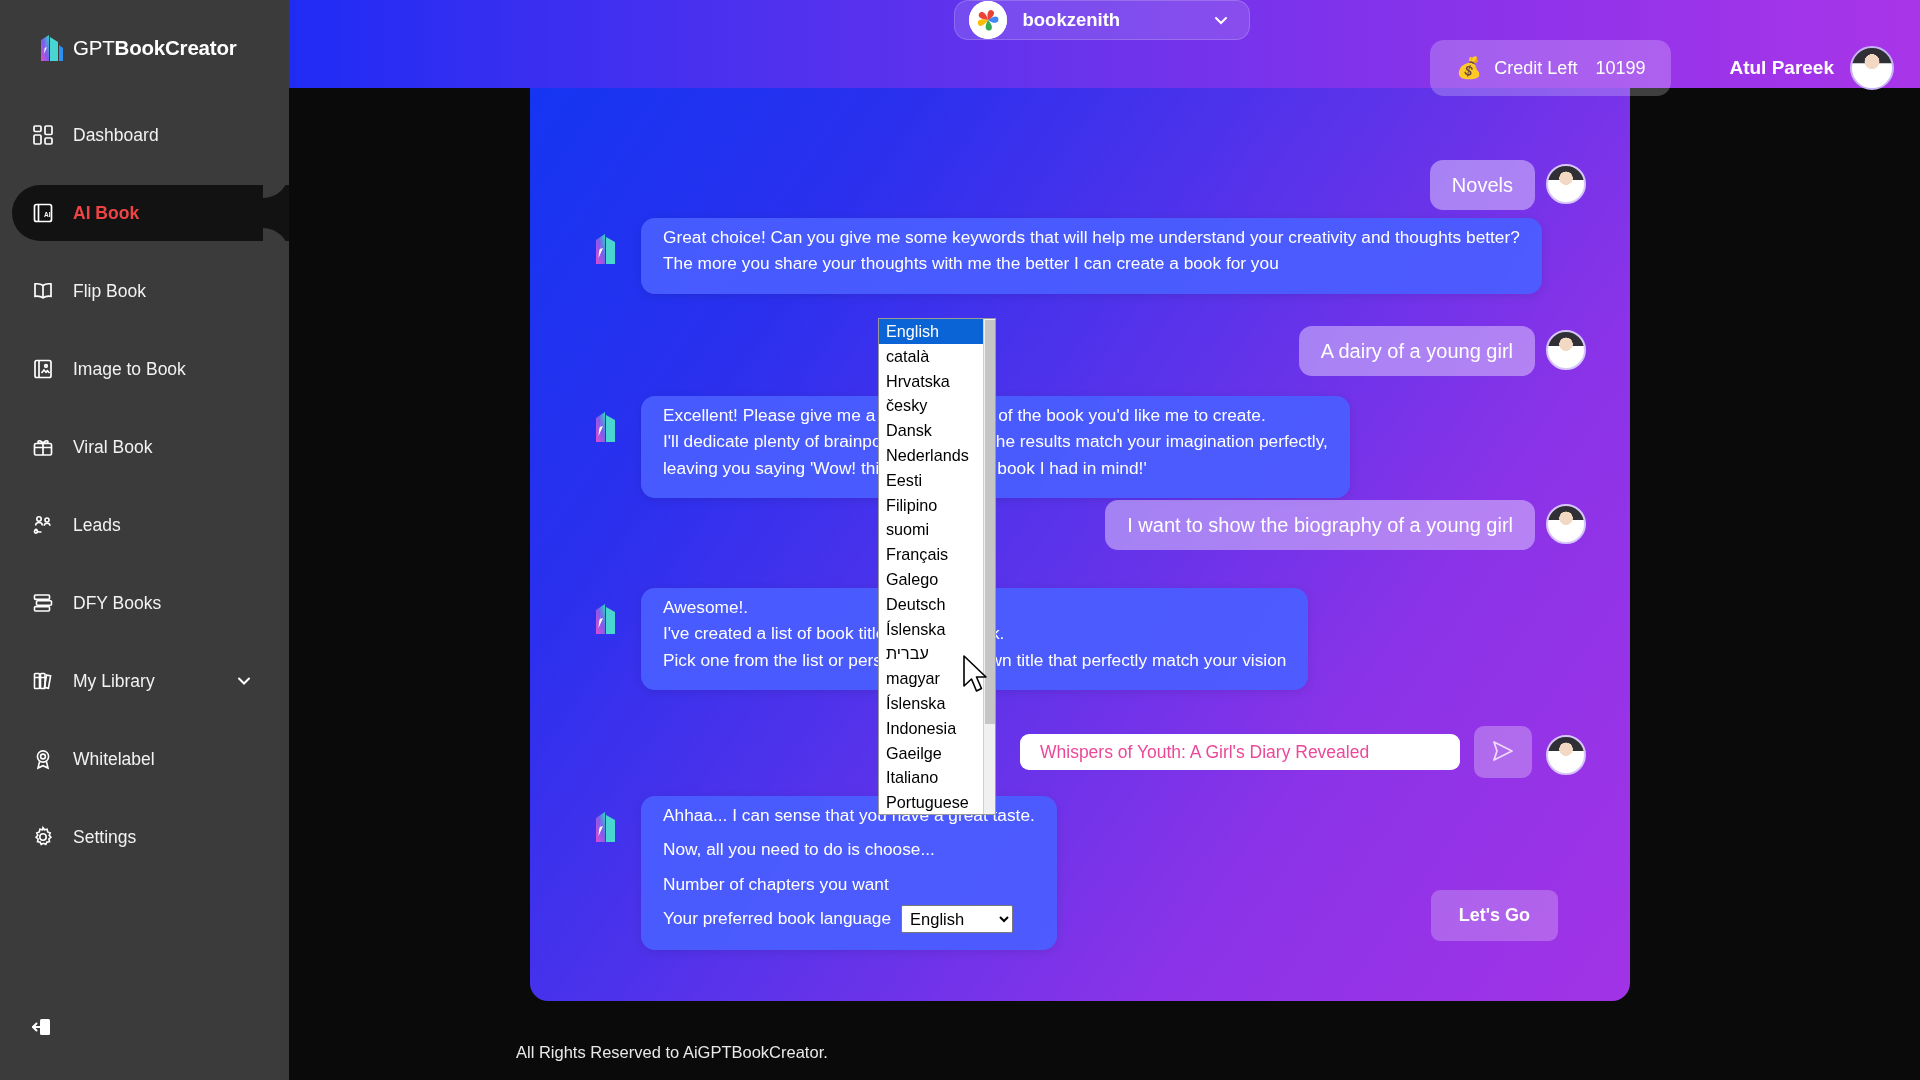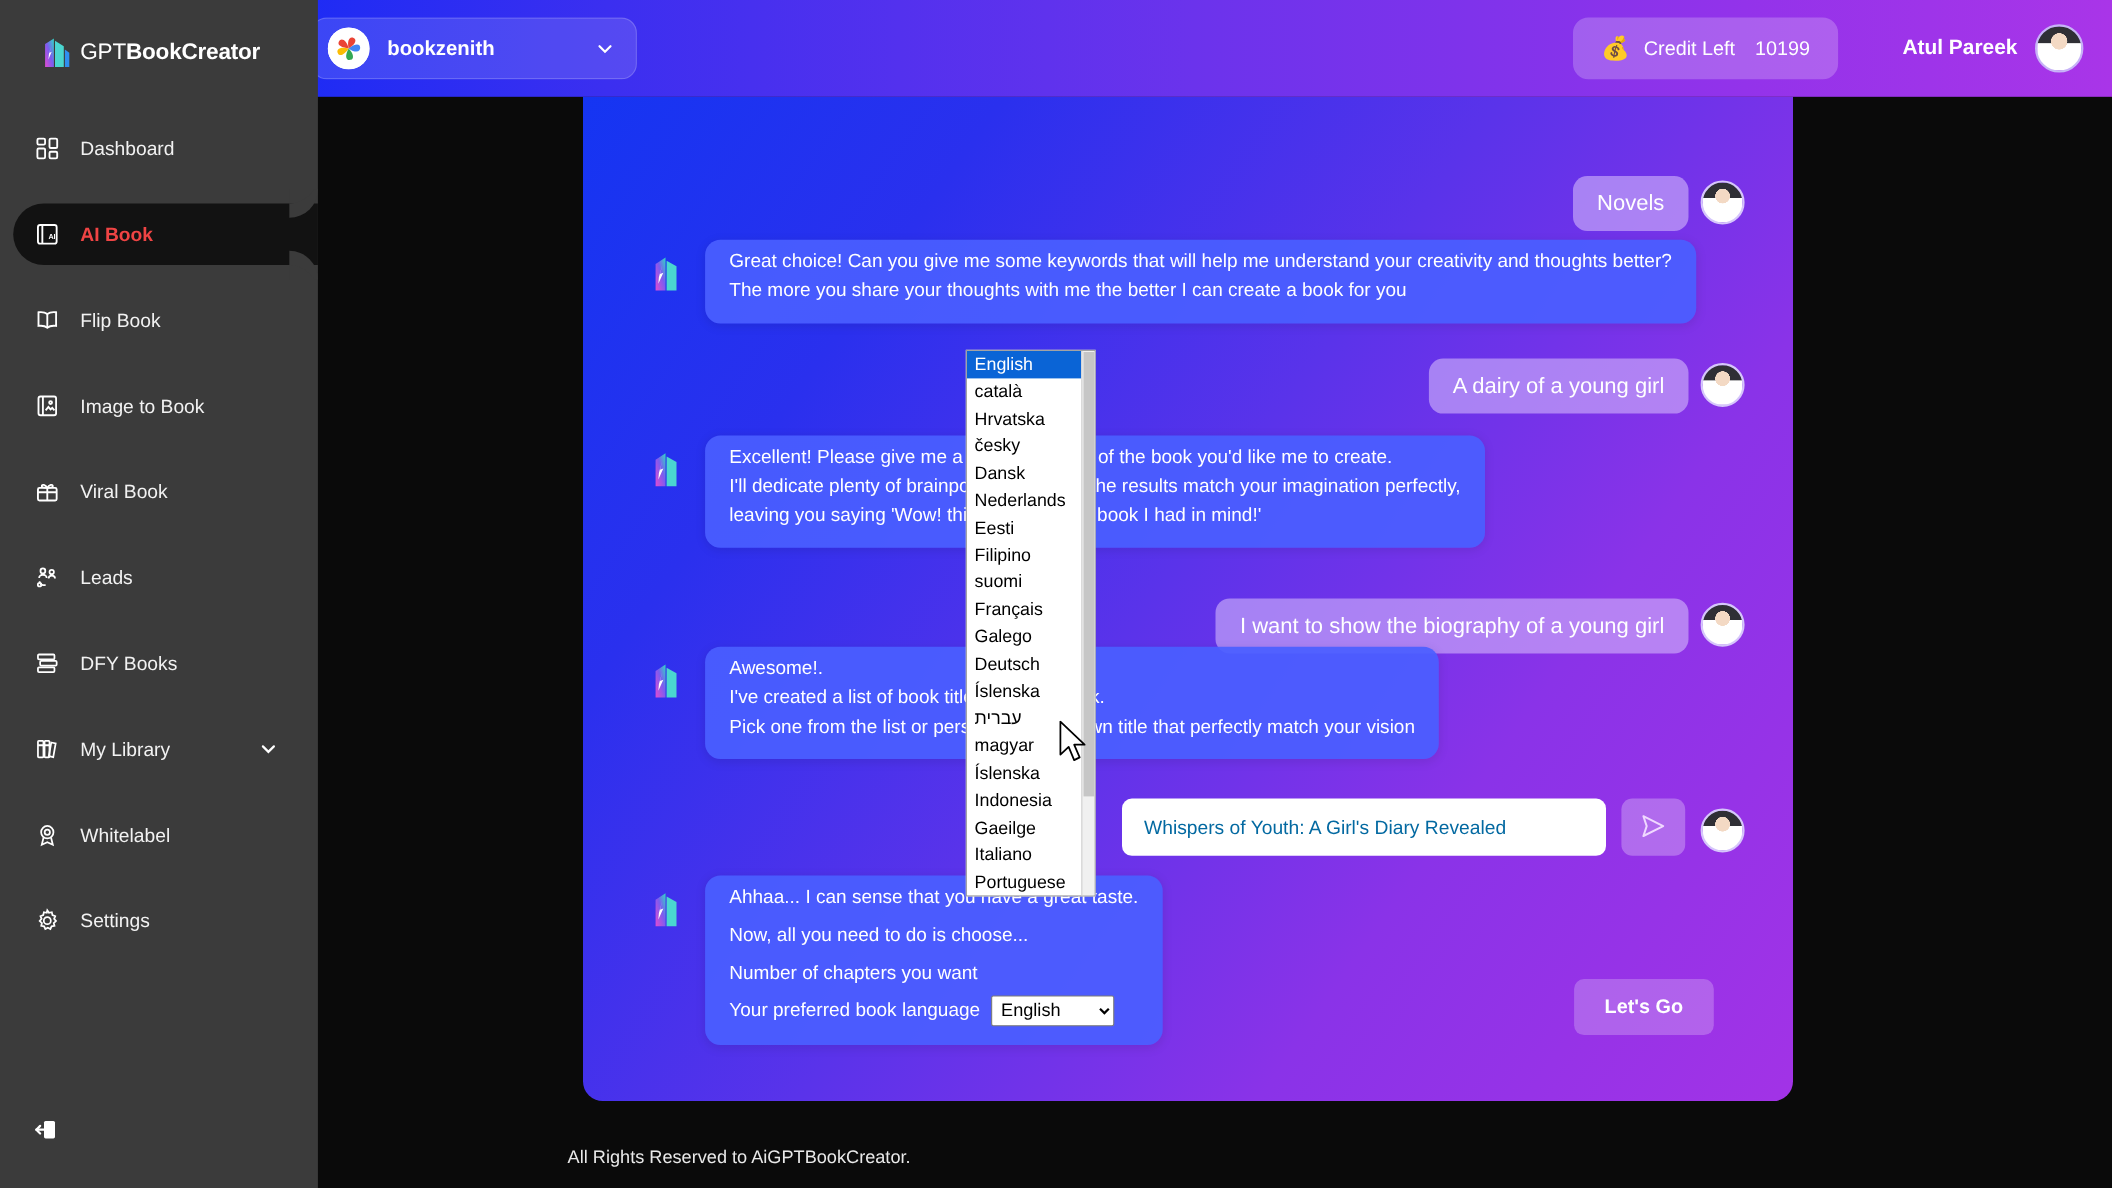--- a/index.html
+++ b/index.html
@@ -62,20 +62,21 @@
     position: absolute; left: 28px; bottom: 38px;
     width: 30px; height: 30px; cursor: pointer;
   }
 
   
   .header {
     position: absolute; left: 250px; top: 0; right: 0; height: 88px;
     background: linear-gradient(90deg, #1b2bf5 0%, #3b2ff0 18%, #6b33ec 50%, #9333ea 80%, #a935e8 100%);
     display: flex; align-items: center;
     z-index: 30;
+    flex-direction: column;
   }
   .workspace-pill {
     margin-left: 33px;
     display: flex; align-items: center; gap: 16px;
     height: 56px; width: 296px;
     background: rgba(255,255,255,0.13);
     border: 1px solid rgba(255,255,255,0.18);
     border-radius: 14px;
     padding: 0 18px 0 14px;
     cursor: pointer;
@@ -159,23 +160,23 @@
     height: 28px;
     width: 112px;
     padding: 1px 4px;
     border: 1px solid #7a7a7a;
     background: #fff; color: #000;
     border-radius: 2px;
   }
 
   .title-input-row { position: absolute; display: flex; align-items: center; gap: 14px; }
   .title-input {
-    width: 440px; height: 52px;
+    width: 440px; height: 36px;
     border-radius: 9px; border: none; outline: none;
-    background: #fff; color: #0369a1;
+    background: #fff; color: #ec4899;
     font-size: 17.5px; font-family: "Liberation Sans", sans-serif;
     padding: 0 20px;
   }
   .send-btn {
     width: 58px; height: 52px; border-radius: 10px;
     background: rgba(255,255,255,0.28);
     border: none; cursor: pointer;
     display: flex; align-items: center; justify-content: center;
   }
   .lets-go {
@@ -455,21 +456,21 @@
               <path d="M11 24 L14 13 L12 21 L15 20 L10.5 30 Z" fill="#fff"></path>
             </svg>
           </span>
           <div class="bubble-ai">
             <div class="ln">Excellent! Please give me a quick overview of the book you'd like me to create.</div>
             <div class="ln">I'll dedicate plenty of brainpower to ensure the results match your imagination perfectly,</div>
             <div class="ln">leaving you saying 'Wow! this is exactly the book I had in mind!'</div>
           </div>
         </div>
 
-        <div class="row user" style="top:456px;">
+        <div class="row user" style="top:412px;">
           <div class="bubble-user">I want to show the biography of a young girl</div>
           <span class="user-av"></span>
         </div>
 
         <div class="row ai" style="top:500px;">
           <span class="ai-av">
             <svg width="42" height="42" viewBox="0 0 42 42">
               <path d="M8 36 L8 12 L17 6 L17 36 Z" fill="url(#ag1)"></path>
               <path d="M18 36 L18 9 L27 14 L27 36 Z" fill="#4ad6d0"></path>
               <path d="M11 24 L14 13 L12 21 L15 20 L10.5 30 Z" fill="#fff"></path>

